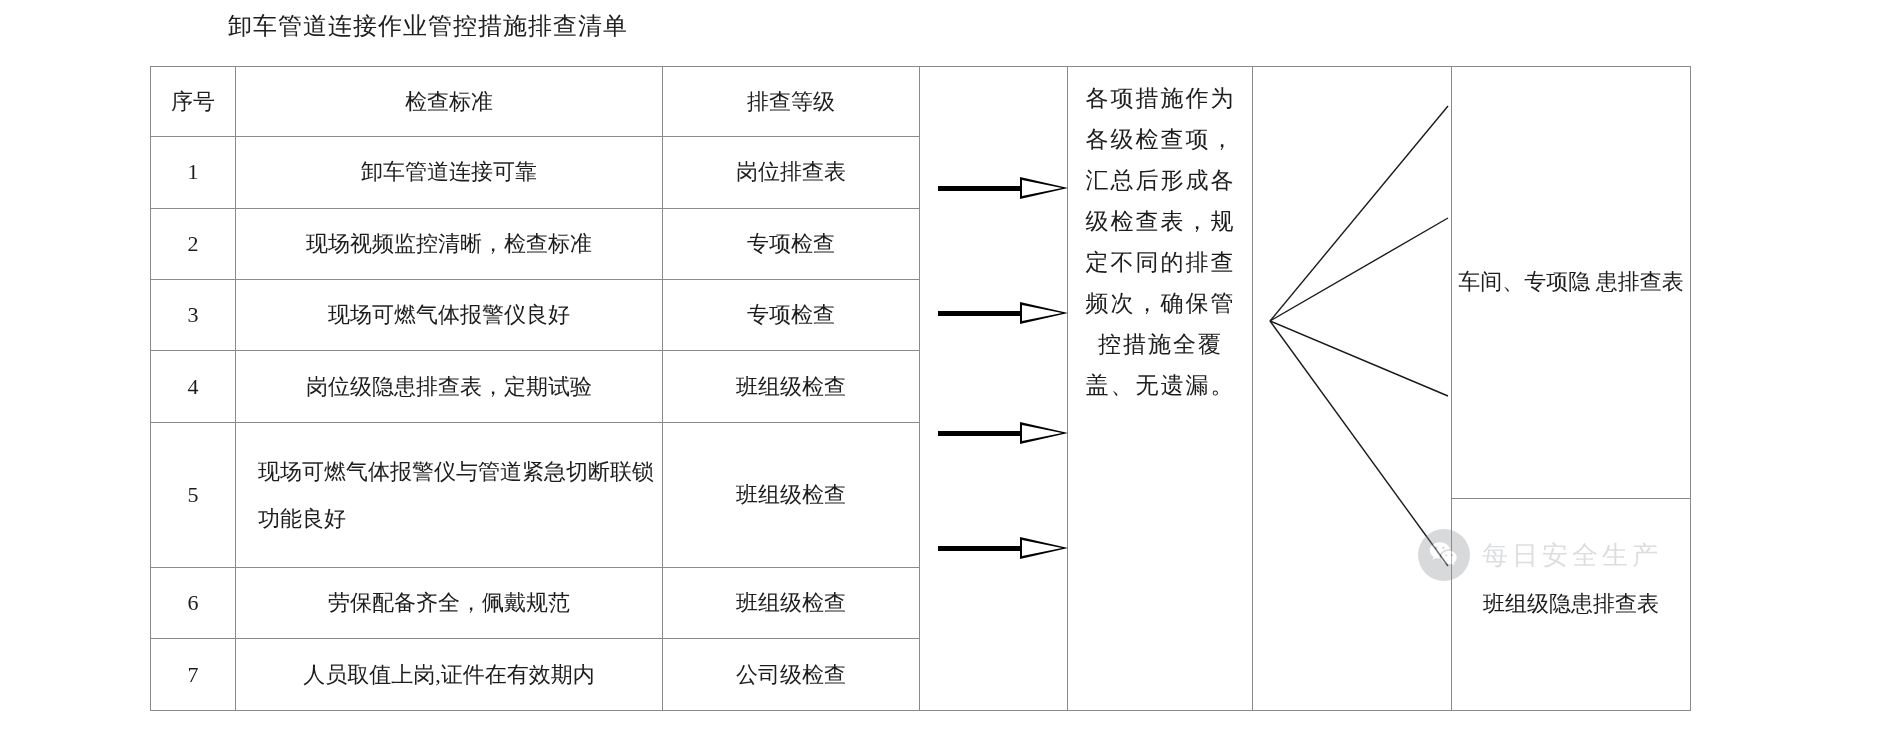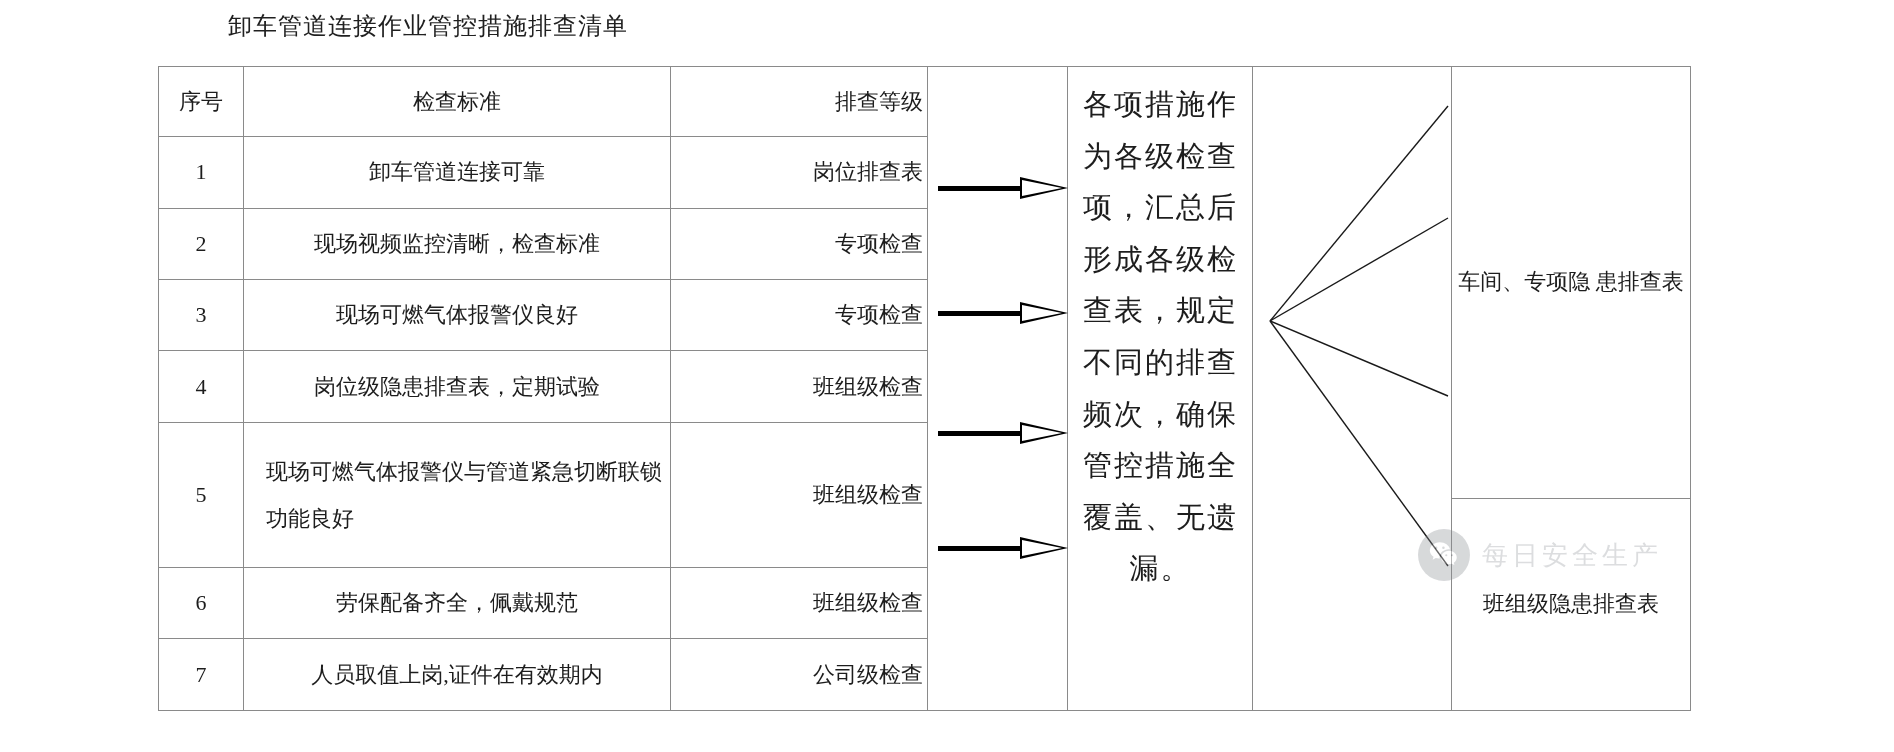--- a/index.html
+++ b/index.html
@@ -7,31 +7,31 @@
        font-family:"Liberation Serif","DejaVu Serif",serif;color:#1a1a1a;overflow:hidden;}
 
   
   #doc-title{
     position:absolute;left:228px;top:10px;
     font-size:24px;letter-spacing:1px;white-space:nowrap;color:#202020;
   }
 
   
   #left-table{
-    position:absolute;left:158px;top:66px;width:770px;height:645px;
+    position:absolute;left:150px;top:66px;width:770px;height:645px;
     border-collapse:collapse;box-sizing:border-box;
   }
   #left-table td{
     border:1px solid #8a8a8a;
     text-align:center;vertical-align:middle;
     font-size:22px;color:#1d1d1d;padding:0 4px;
   }
   #left-table td.c-no{width:70px;}
   #left-table td.c-std{width:370px;}
-  #left-table td.c-lvl{width:230px;text-align:right;}
+  #left-table td.c-lvl{width:230px;}
   #left-table td.std-2line{text-align:left;padding-left:22px;line-height:2.15;}
 
   
   #arrow-col{
     position:absolute;left:920px;top:66px;width:148px;height:645px;
     border:1px solid #8a8a8a;border-left:none;box-sizing:border-box;
   }
   .arrow{position:absolute;left:18px;width:130px;height:22px;}
   .arrow .shaft{position:absolute;left:0;top:9px;width:86px;height:5px;background:#000;}
   .arrow .head{
@@ -45,21 +45,21 @@
     border-left:40px solid #fff;
   }
 
   
   #mid-col{
     position:absolute;left:1068px;top:66px;width:185px;height:645px;
     border:1px solid #8a8a8a;border-left:none;box-sizing:border-box;
   }
   #mid-text{
     position:absolute;left:0;top:12px;width:185px;
-    text-align:center;font-size:29px;line-height:1.78;
+    text-align:center;font-size:23px;line-height:1.78;
     color:#1d1d1d;letter-spacing:2px;
     padding:0 14px;box-sizing:border-box;
   }
 
   
   #spacer-col{
     position:absolute;left:1252px;top:66px;width:200px;height:645px;
     border:1px solid #8a8a8a;border-left:none;box-sizing:border-box;
   }
 

